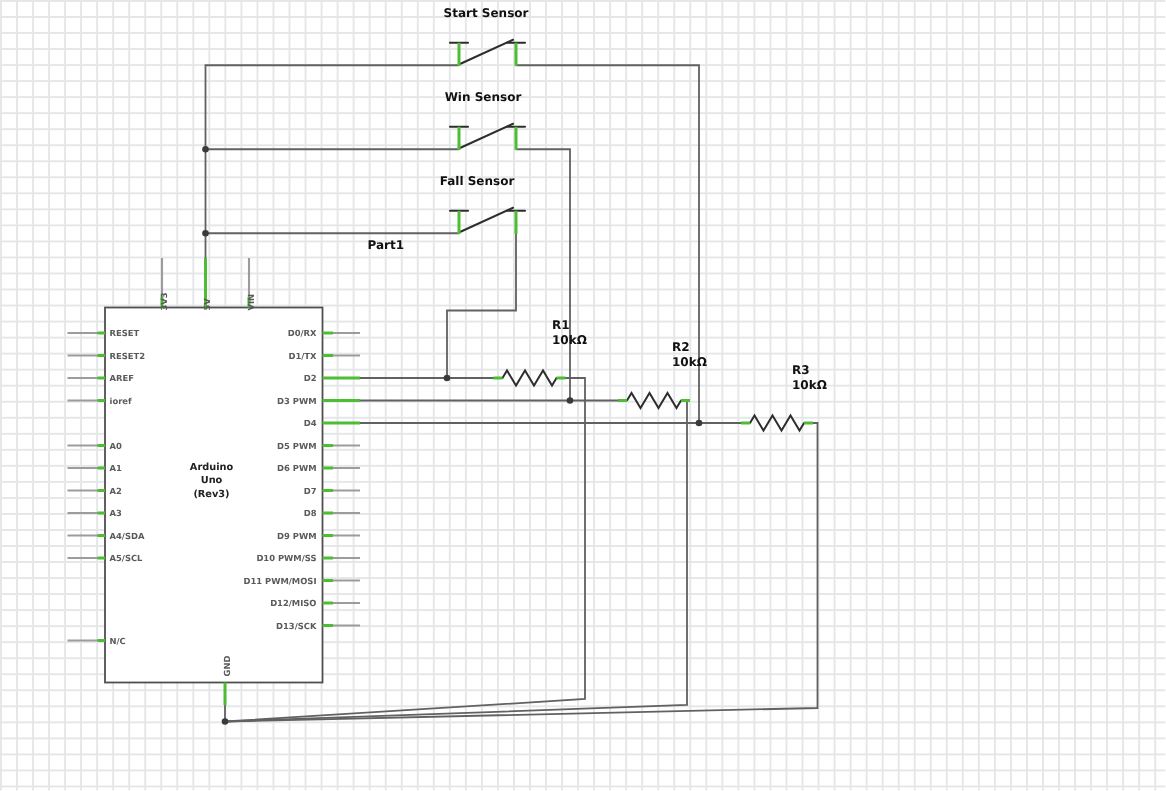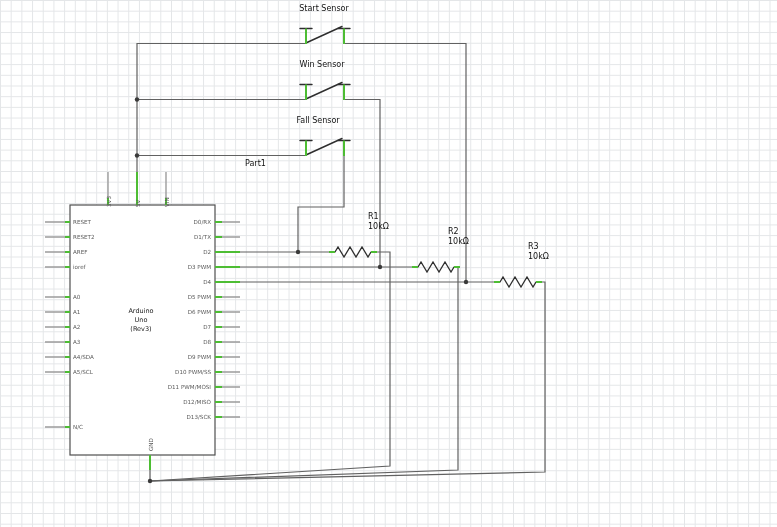--- a/index.html
+++ b/index.html
@@ -3,20 +3,21 @@
 <meta charset="utf-8">
 <style>
   html,body{margin:0;padding:0;background:#fff;}
   .canvas{
     position:relative;width:777px;height:527px;background-color:#ffffff;
     background-image:
       linear-gradient(to right,#e4e6e8 1px,transparent 1px),
       linear-gradient(to bottom,#e4e6e8 1px,transparent 1px);
     background-size:10.7px 10.7px;
     overflow:hidden;
+    font-weight:bold;
   }
   svg{position:absolute;left:0;top:0;}
   .wire{stroke:#616161;stroke-width:1.2;fill:none;stroke-linecap:round;}
   .pinlead{stroke:#9c9c9c;stroke-width:1.4;fill:none;}
   .green{stroke:#4dbd33;stroke-width:2;fill:none;}
   .sym{stroke:#2e2e2e;stroke-width:1.4;fill:none;stroke-linecap:round;}
   .rz{stroke:#2e2e2e;stroke-width:1.3;fill:none;}
   .box{fill:#ffffff;stroke:#4f4f4f;stroke-width:1.2;}
   .dot{fill:#3a3a3a;stroke:none;}
   text{font-family:"DejaVu Sans","Liberation Sans",sans-serif;}

